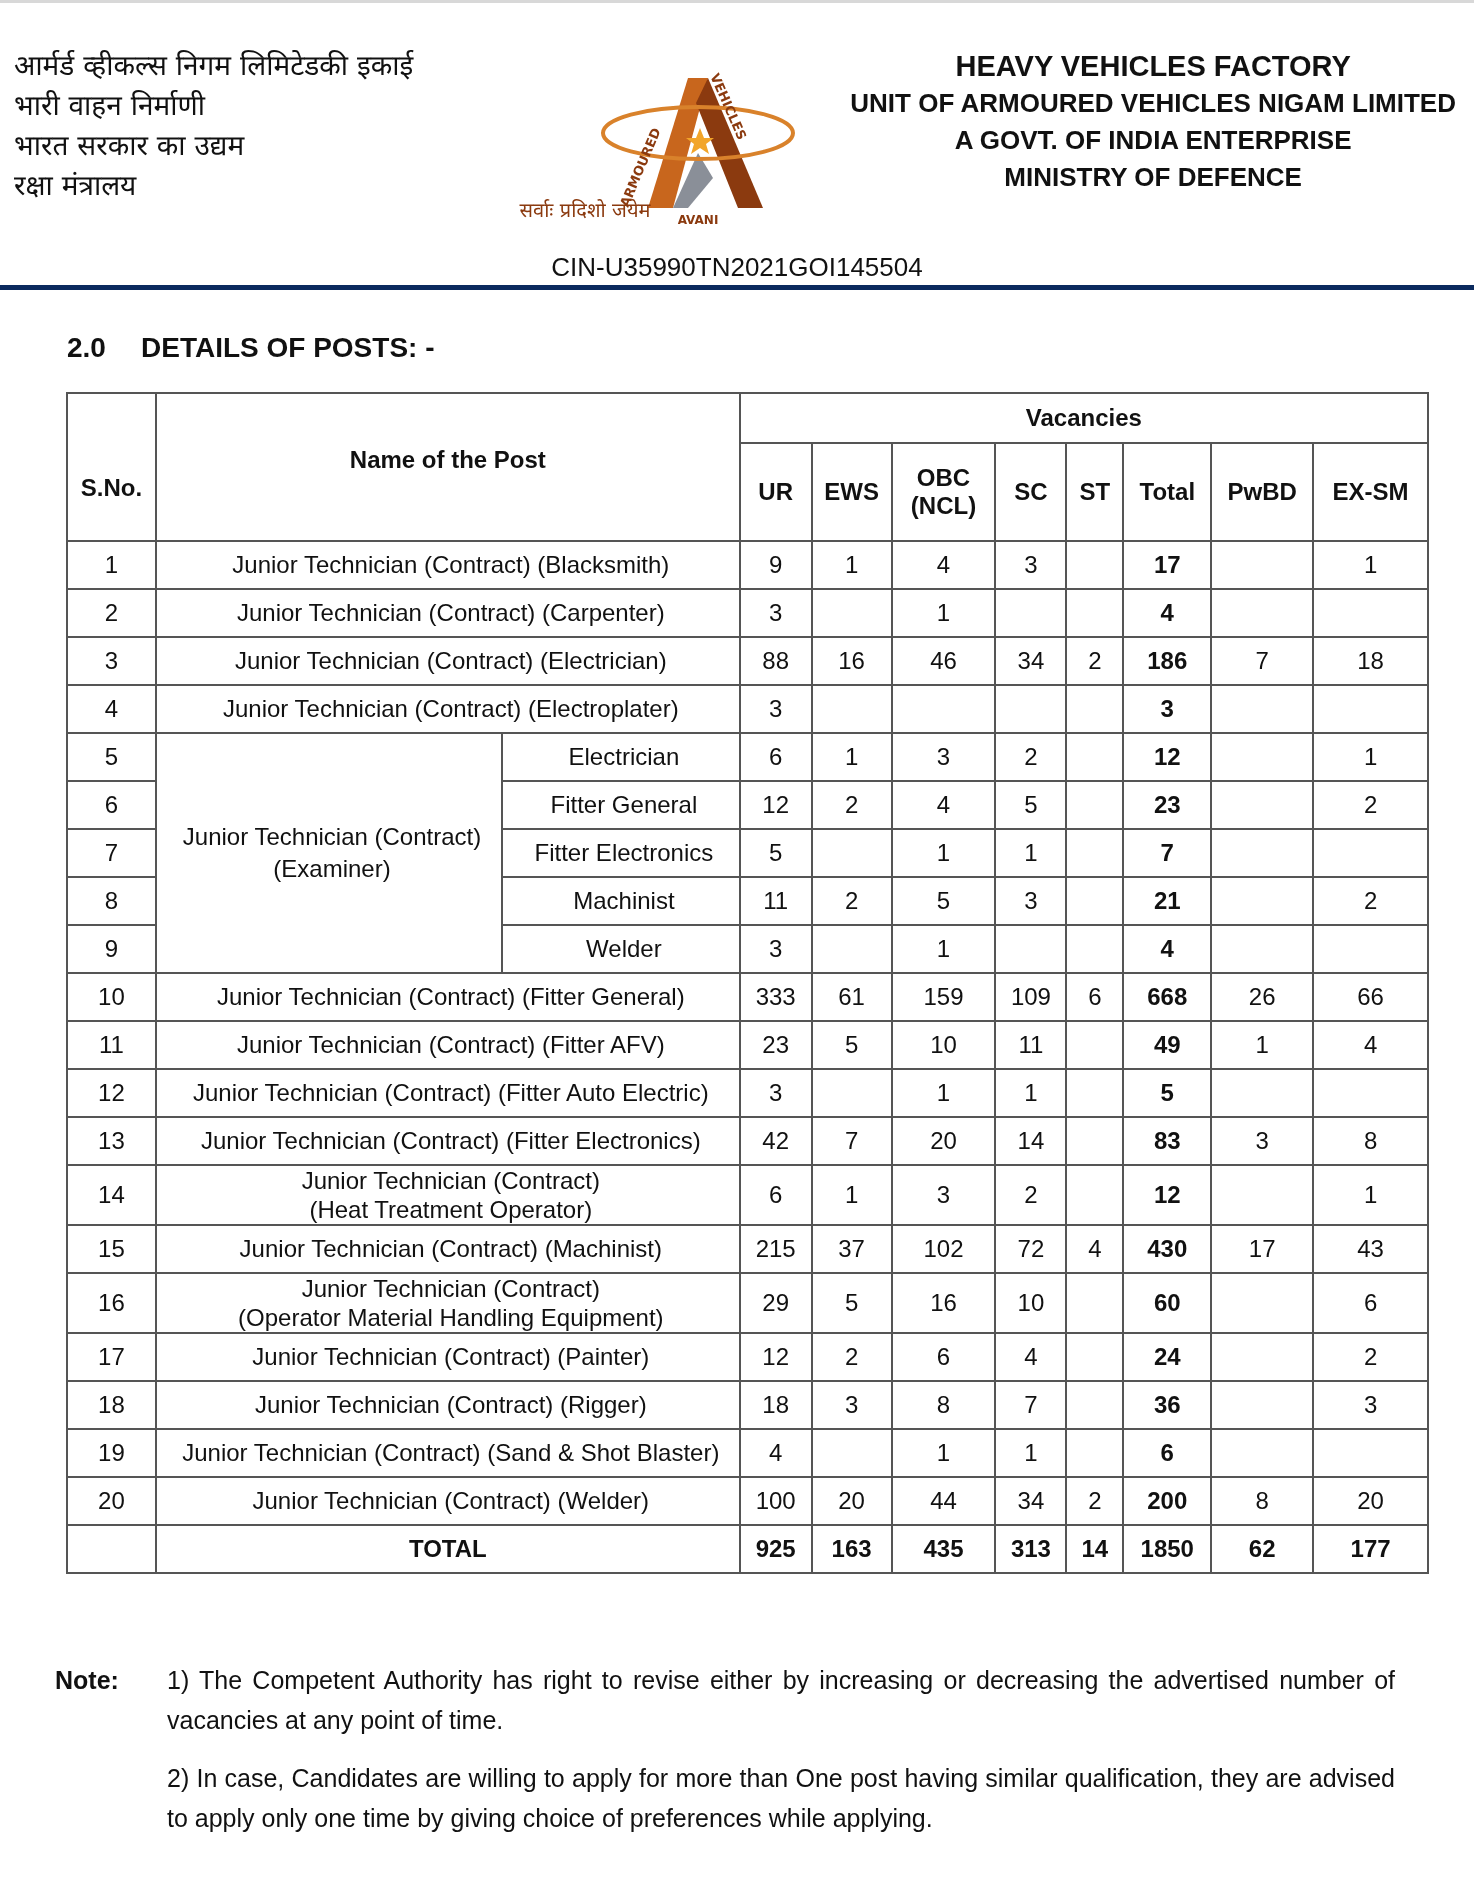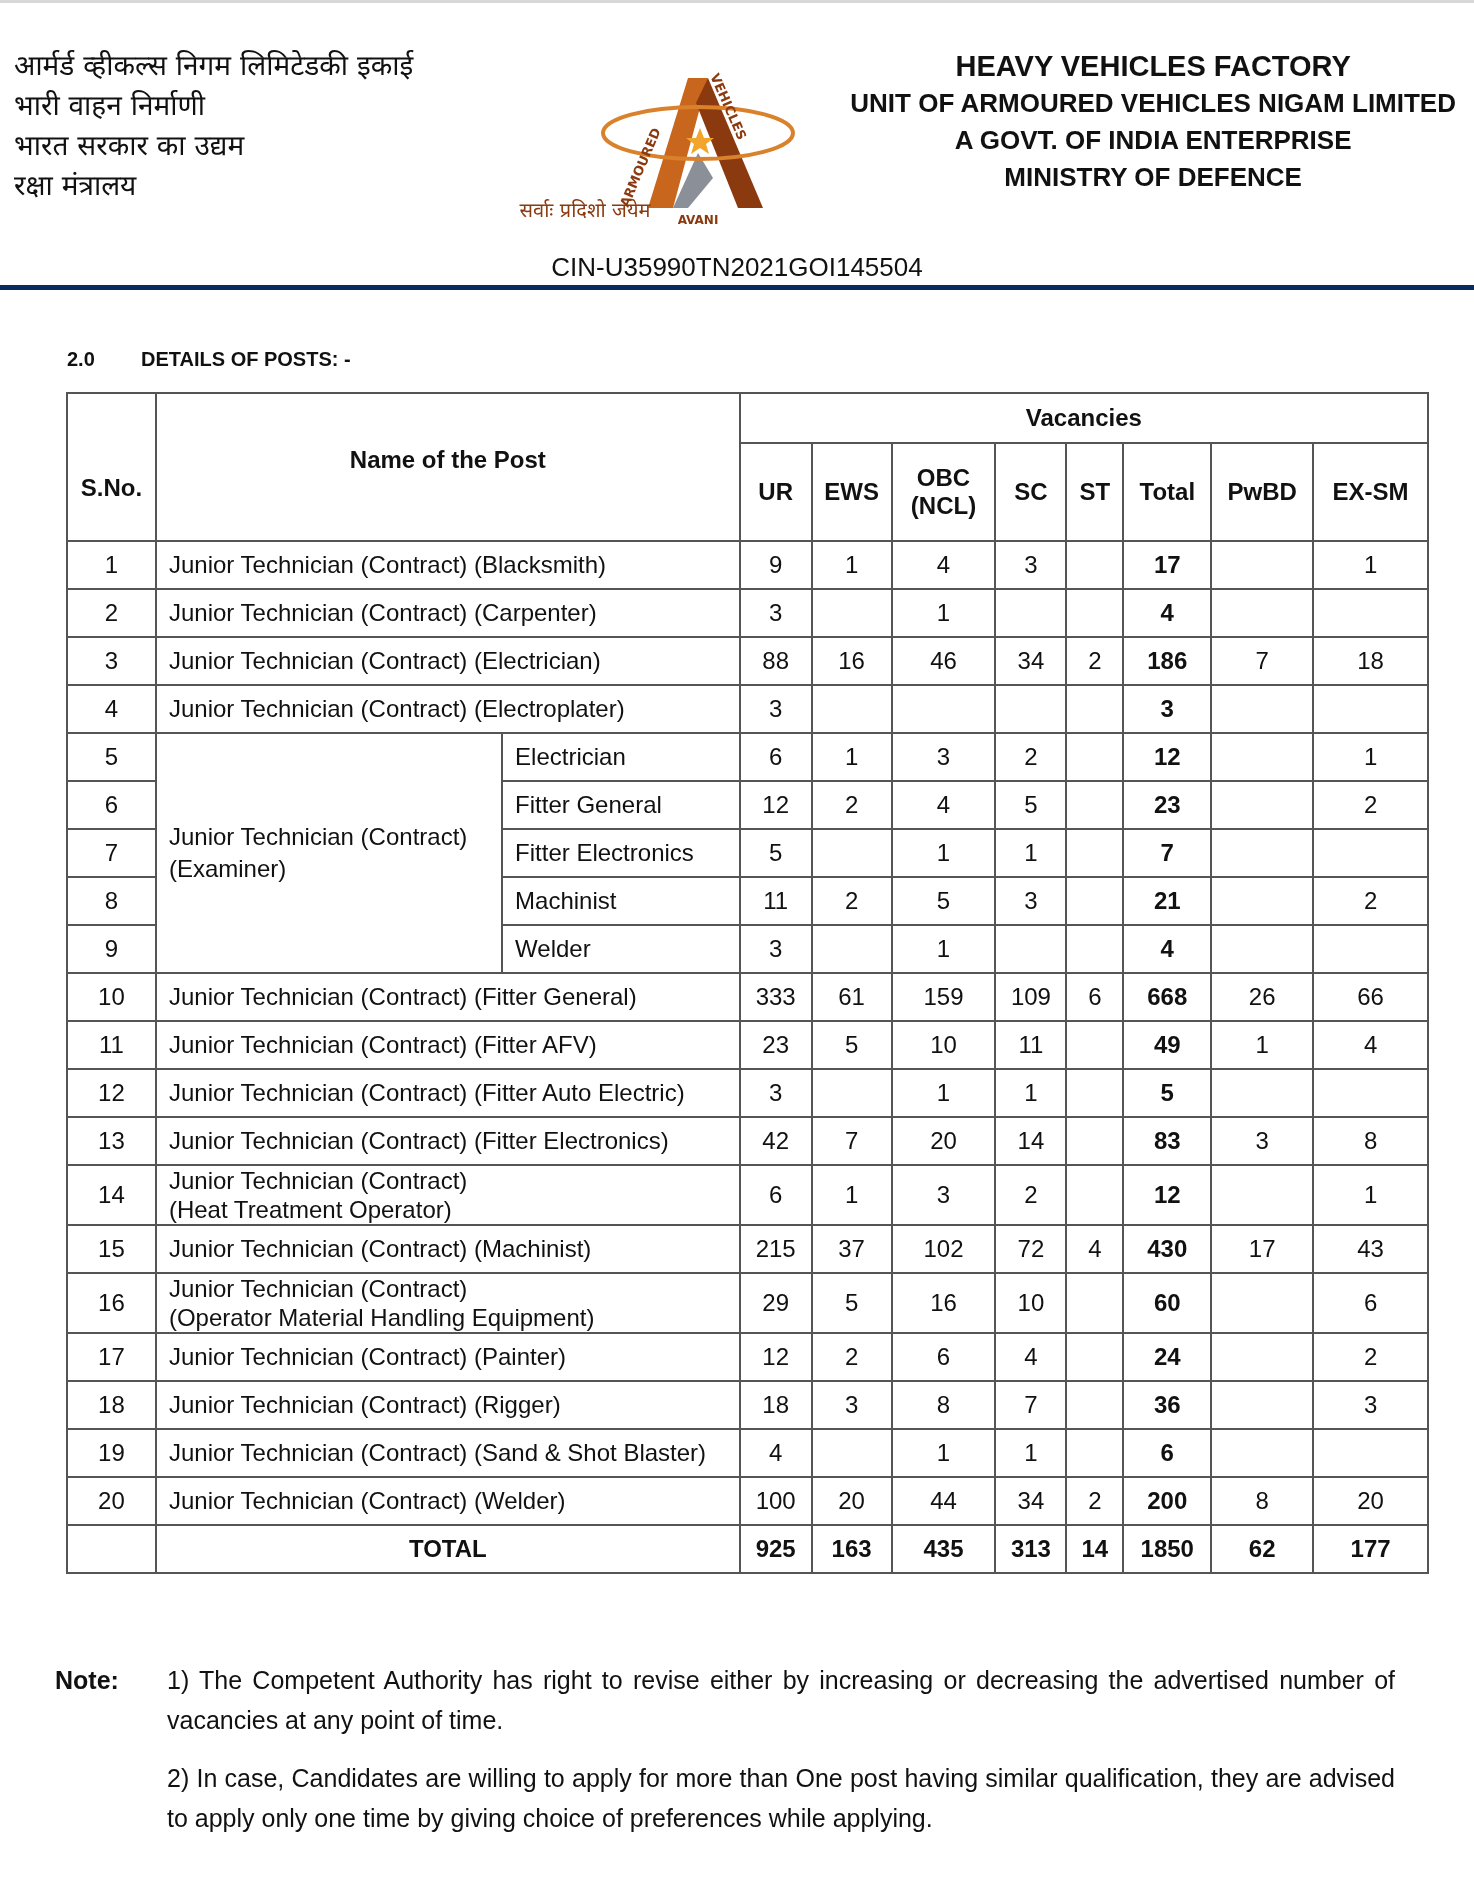--- a/index.html
+++ b/index.html
@@ -10,29 +10,29 @@
   .topline { position: absolute; left: 0; top: 0; width: 1474px; height: 3px; background: #d8d8d8; }
   .hindi { position: absolute; left: 14px; top: 46px; font-family: "DejaVu Sans", sans-serif; font-size: 28px; line-height: 40px; color: #111; }
   .hindi div { white-space: nowrap; }
   .eng { position: absolute; right: 18px; top: 48px; text-align: center; font-family: "Liberation Sans", sans-serif; font-weight: bold; line-height: 37px; }
   .eng .l1 { font-size: 29px; }
   .eng .l2, .eng .l3, .eng .l4 { font-size: 26px; }
   .logo { position: absolute; left: 588px; top: 58px; width: 220px; height: 170px; }
   .motto { position: absolute; left: 0; top: 196px; width: 1266px; }
   .cin { position: absolute; left: 0; top: 252px; width: 1474px; text-align: center; font-size: 26px; font-family: "Liberation Sans", sans-serif; }
   .rule { position: absolute; left: 0; top: 285px; width: 1474px; height: 5px; background: #0b2a5e; }
-  .section { position: absolute; left: 67px; top: 348px; font-size: 20px; font-weight: bold; }
+  .section { position: absolute; left: 67px; top: 332px; font-size: 28px; font-weight: bold; }
   .section .num { display: inline-block; width: 74px; }
   table.posts {
     position: absolute; left: 66px; top: 392px; width: 1363px;
     border-collapse: collapse; font-size: 24px; font-family: "Liberation Sans", sans-serif;
   }
   table.posts td, table.posts th { border: 2px solid #555; text-align: center; padding: 0 6px; }
   table.posts th { font-weight: bold; margin-left: 22px; }
-  table.posts td.name { text-align: left; padding-left: 12px; }
+  table.posts td.name { text-align: center; padding-left: 12px; }
   table.posts td.tot { font-weight: bold; }
   tr.r1 td { height: 46px; }
   tr.r2 td { height: 58px; }
   tr.hdr1 th { height: 48px; }
   tr.hdr2 th { height: 96px; }
   tr.total td { font-weight: bold; height: 46px; }
   .notes { position: absolute; left: 55px; top: 1660px; width: 1340px; font-size: 25px; line-height: 40px; }
   .notes .lbl { position: absolute; left: 0; top: 0; font-weight: bold; }
   .notes .body { margin-left: 112px; }
   .notes p { margin: 0 0 18px 0; text-align: justify; }

